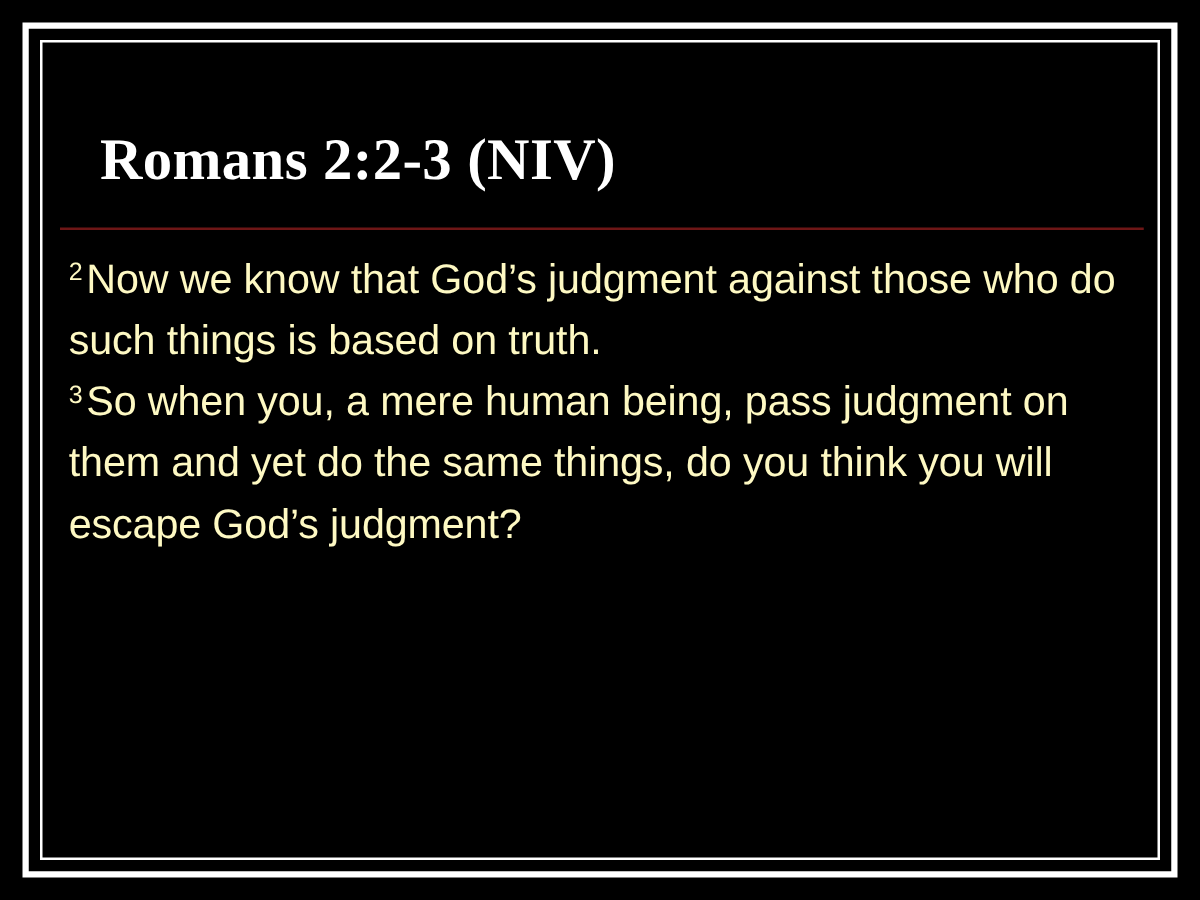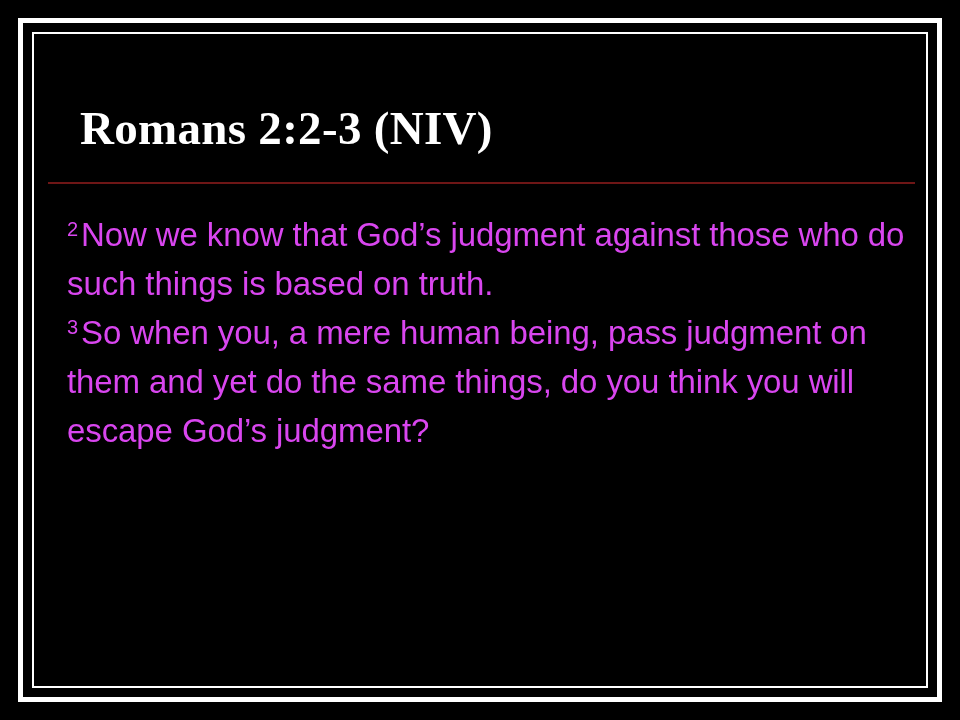--- a/index.html
+++ b/index.html
@@ -78,25 +78,25 @@
     height: 2px;
     background: #6e1616;
   }
 
   
   #body-text {
     position: absolute;
     left: 21px;
     top: 164px;
     width: 860px;
-    margin: 12px;
+    margin: 0;
     font-family: "Liberation Sans", sans-serif;
     font-size: 33px;
     line-height: 49px;
-    color: #d946ef;
+    color: #fef9c3;
     letter-spacing: -0.1px;
   }
 
   #body-text .verse-num {
     font-size: 20px;
     vertical-align: 10px;
     line-height: 0;
     padding-right: 3px;
   }
 </style>

